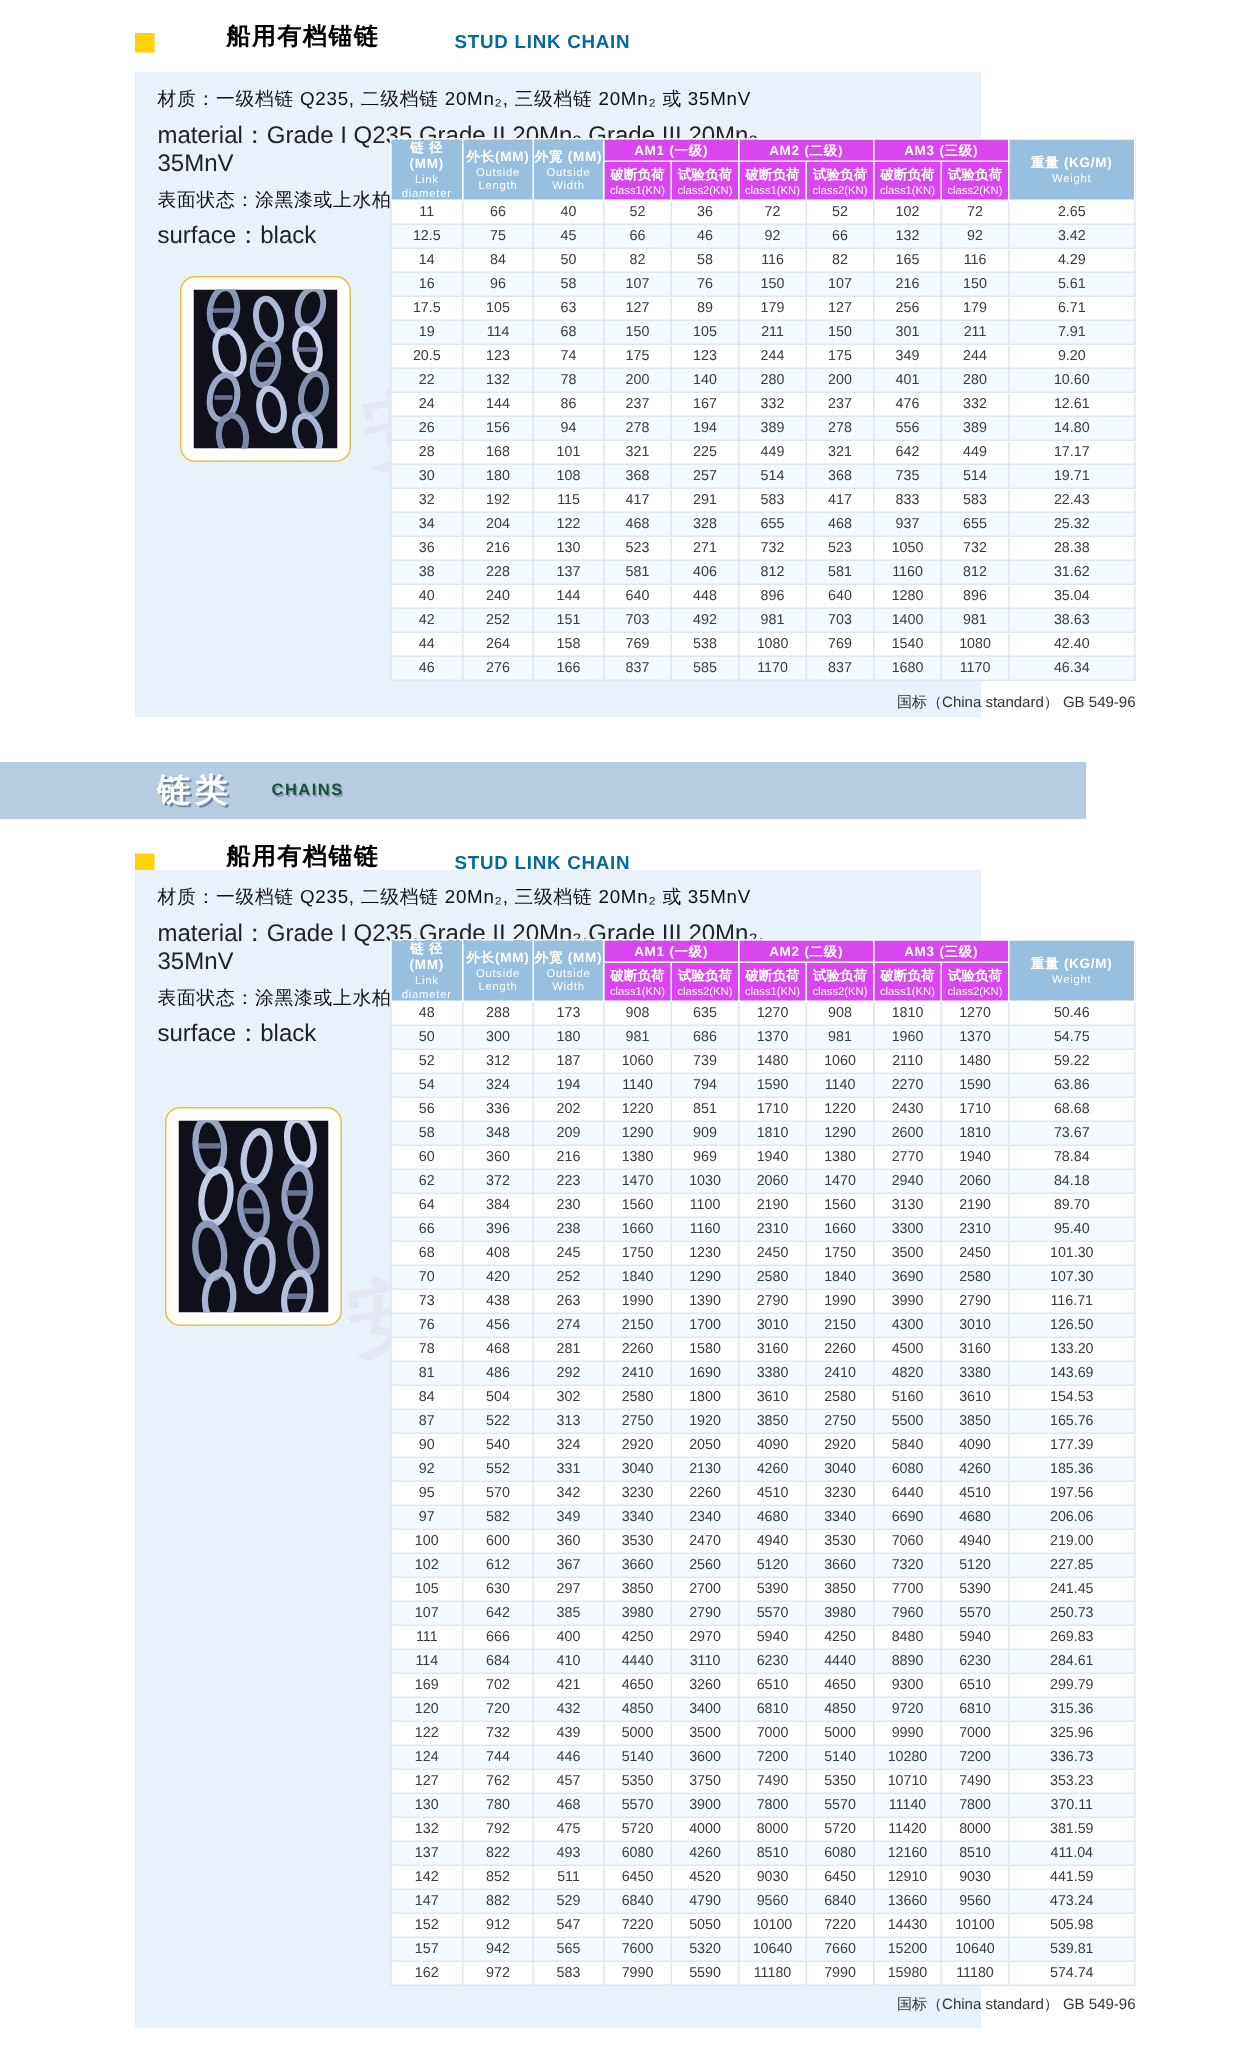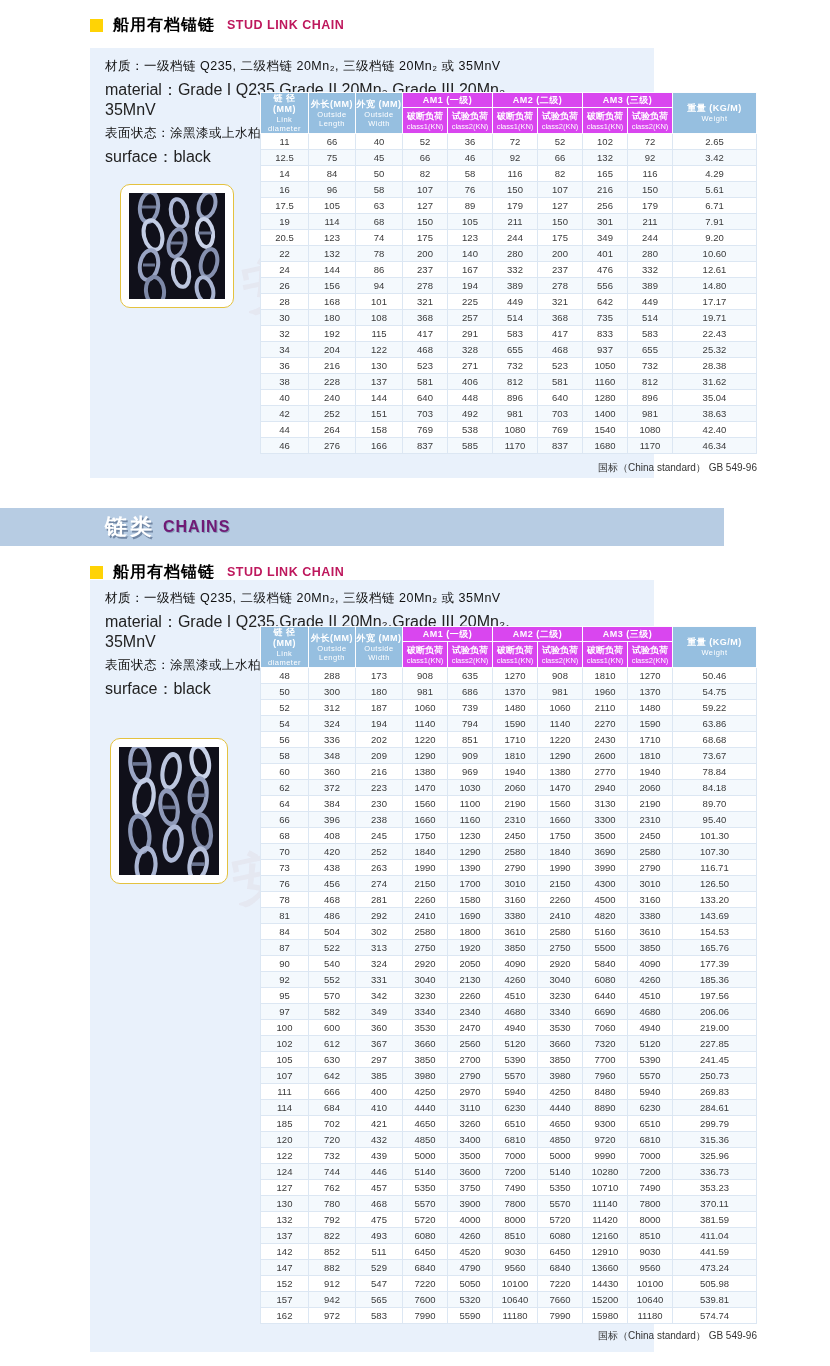--- a/index.html
+++ b/index.html
@@ -1,23 +1,23 @@
 <!DOCTYPE html>
 <html><head>
 <meta charset="utf-8">
 <style>
   html,body{margin:0;padding:0;background:#fff;}
   #page{position:relative;width:830px;height:1366px;background:#fff;overflow:hidden;
         font-family:"Liberation Sans","DejaVu Sans",sans-serif;}
 
   
-  .sec-title{position:absolute;left:90px;display:flex;align-items:center;height:20px;}
+  .sec-title{position:absolute;left:90px;display:flex;align-items:flex-end;height:20px;gap:38px;}
   .bullet{width:13px;height:13px;background:#FFD305;flex:0 0 auto;}
   .t-zh{font-size:16px;font-weight:bold;color:#000;margin-left:10px;letter-spacing:1px;white-space:nowrap;}
-  .t-en{font-size:12.5px;font-weight:bold;color:#be185d;margin-left:12px;white-space:nowrap;letter-spacing:.5px;}
+  .t-en{font-size:12.5px;font-weight:bold;color:#0369a1;margin-left:12px;white-space:nowrap;letter-spacing:.5px;}
 
   
   .panel{position:absolute;left:90px;width:564px;background:#E9F1FB;}
   #panel1{top:48px;height:430px;}
   #panel2{top:580px;height:772px;}
 
   .info{position:absolute;left:15px;top:10px;width:430px;}
   .info .zh{font-size:12.5px;color:#111;margin:0 0 5px 0;letter-spacing:.5px;}
   .info .en{font-size:16px;color:#222;margin:0 0 6px 0;}
 
@@ -40,21 +40,21 @@
   table.spec tbody tr:nth-child(even) td{background:#F4F9FD;}
 
   .std-note{position:absolute;left:170px;width:497px;text-align:right;font-size:10px;color:#333;}
   #note1{top:413px;} #note2{top:749px;}
 
   
   .banner{position:absolute;left:0;top:508px;width:724px;height:38px;background:#B7CCE3;
           display:flex;align-items:center;}
   .b-zh{margin-left:105px;font-size:22px;font-weight:bold;color:#fff;letter-spacing:3px;
         text-shadow:1.5px 1.5px 0 rgba(104,126,156,.9);white-space:nowrap;}
-  .b-en{font-size:16px;font-weight:bold;color:#701a75;margin-left:8px;letter-spacing:1px;
+  .b-en{font-size:11px;font-weight:bold;color:#14532d;margin-left:26px;letter-spacing:1px;
         text-shadow:1px 1px 0 rgba(104,126,156,.6);white-space:nowrap;}
 
   
   .watermark{position:absolute;font-size:54px;font-weight:bold;color:rgba(185,115,115,.07);
              transform:rotate(-12deg);letter-spacing:12px;white-space:nowrap;pointer-events:none;}
 </style>
 </head>
 <body>
 
 <div id="page">
@@ -845,21 +845,21 @@
             <td>410</td>
             <td>4440</td>
             <td>3110</td>
             <td>6230</td>
             <td>4440</td>
             <td>8890</td>
             <td>6230</td>
             <td>284.61</td>
           </tr>
           <tr>
-            <td>185</td>
+            <td>169</td>
             <td>702</td>
             <td>421</td>
             <td>4650</td>
             <td>3260</td>
             <td>6510</td>
             <td>4650</td>
             <td>9300</td>
             <td>6510</td>
             <td>299.79</td>
           </tr>

